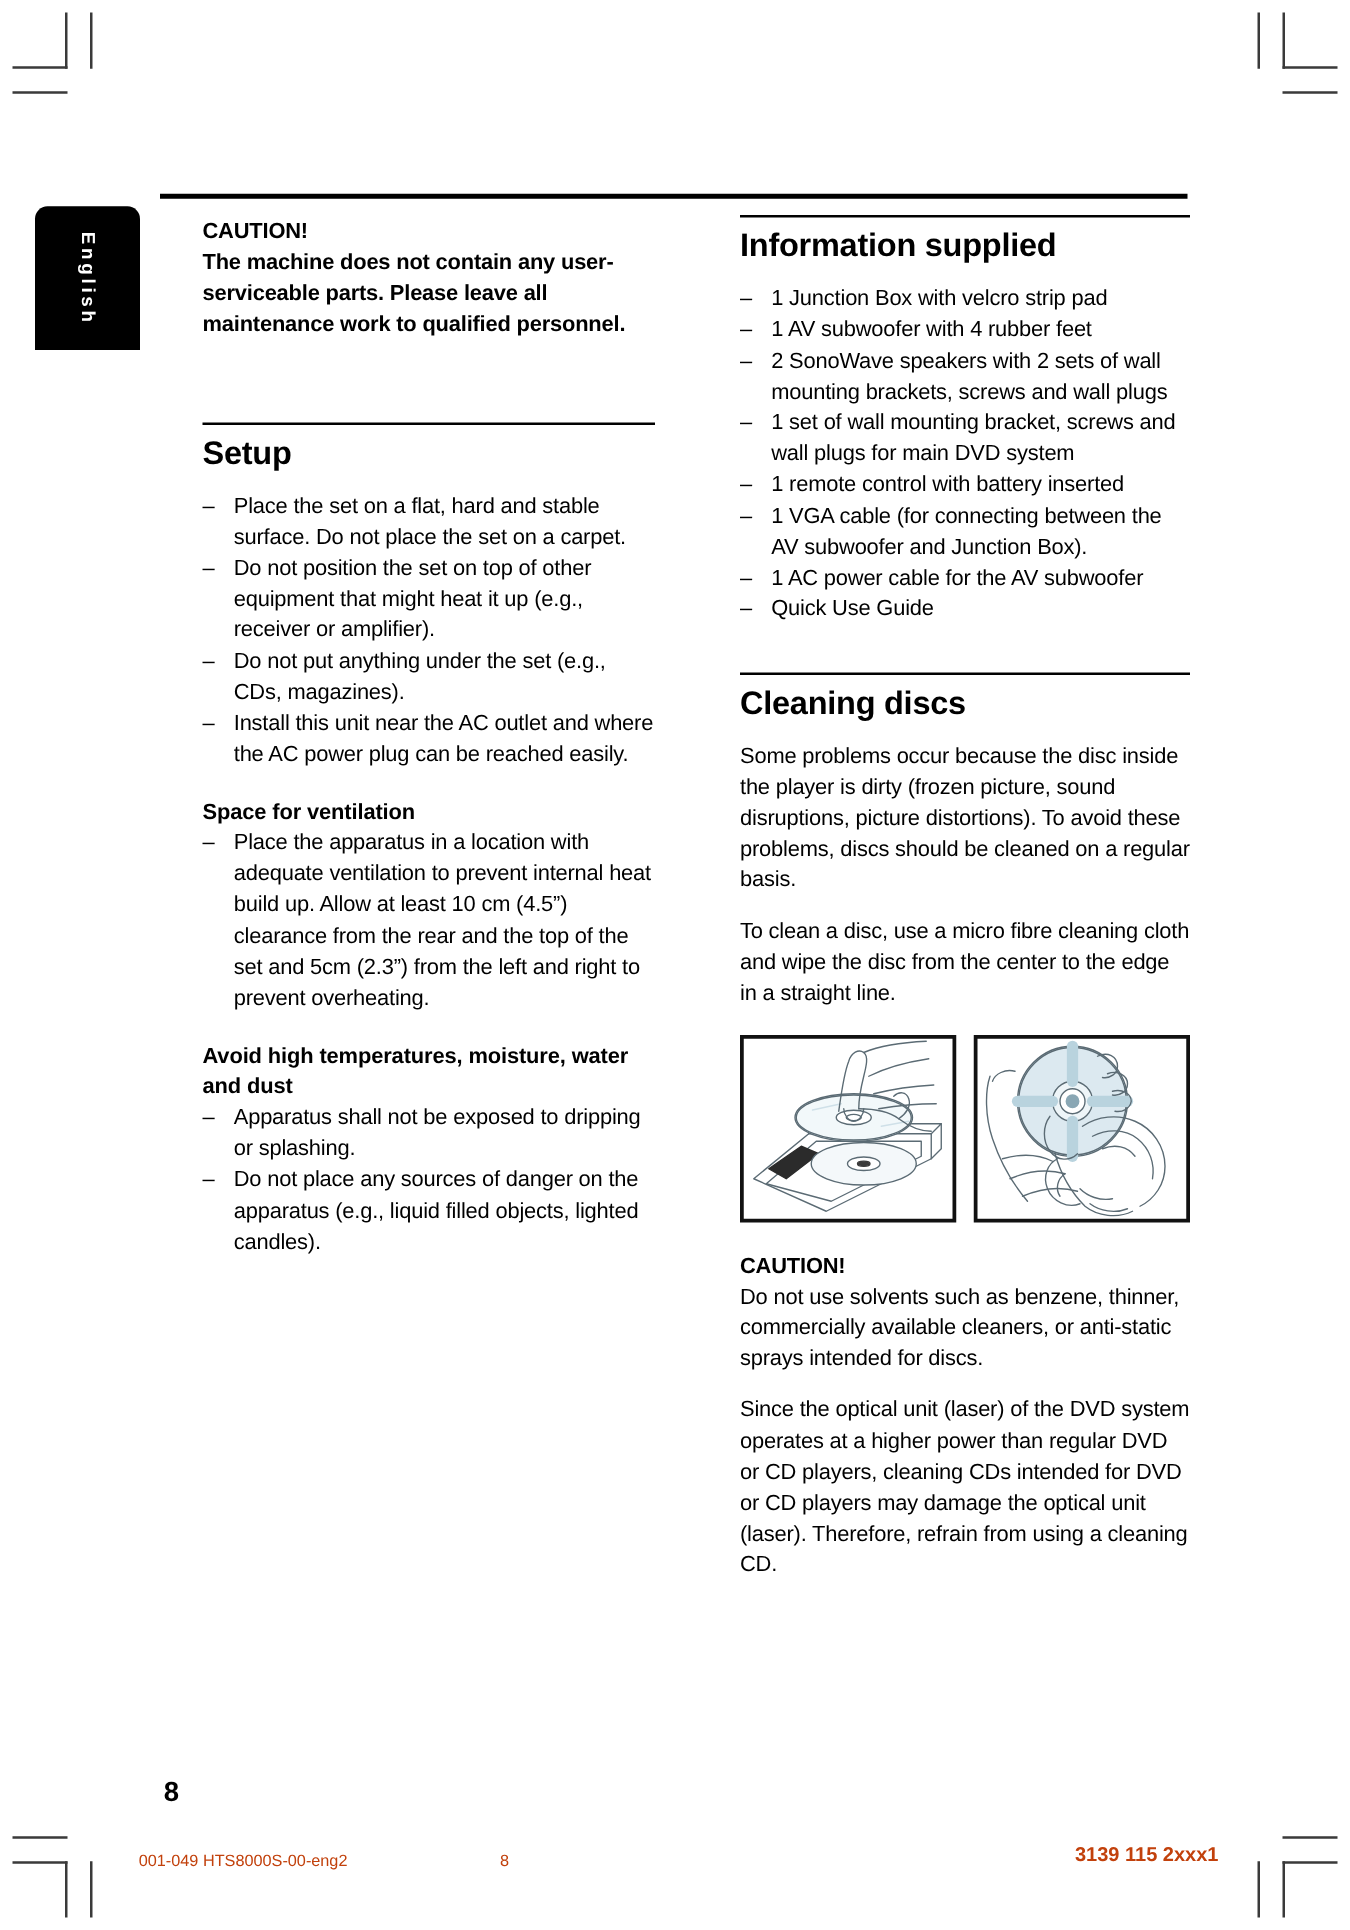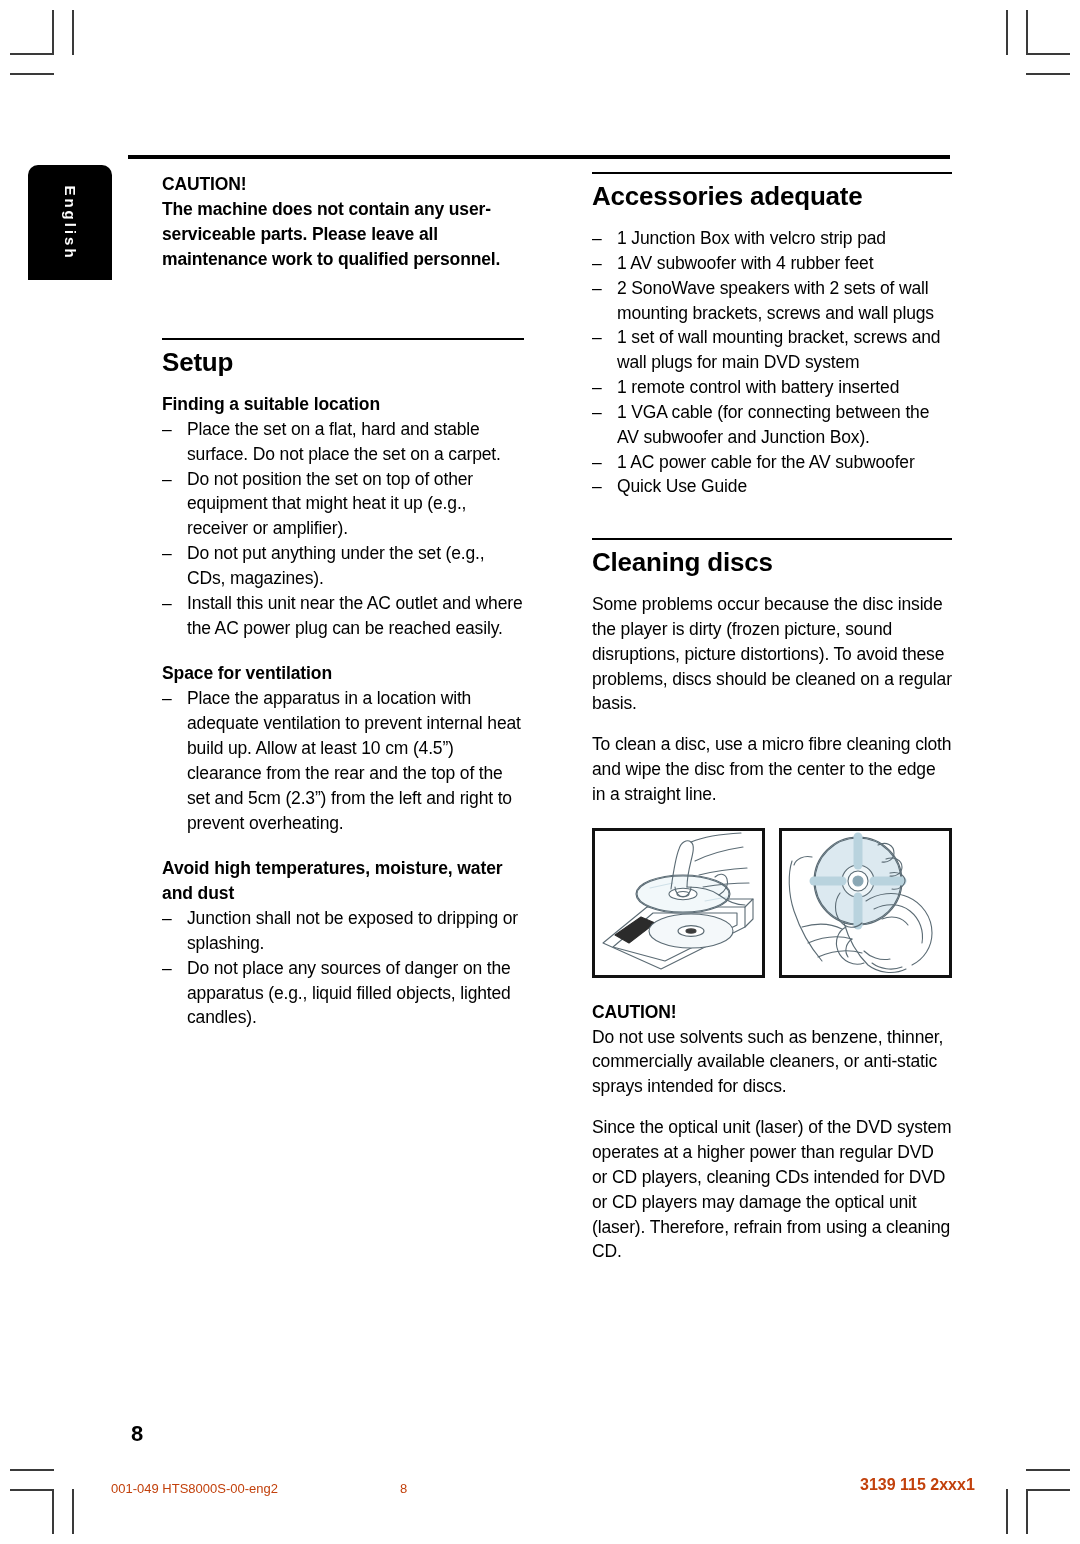--- a/index.html
+++ b/index.html
@@ -183,21 +183,20 @@
 
     <div class="block" style="top:172px;">
       <p class="caution-head">CAUTION!</p>
       <p class="caution-body">The machine does not contain any user-serviceable parts.  Please leave all maintenance work to qualified personnel.</p>
     </div>
 
     <div class="block" style="top:338px;">
       <div class="sec-rule"></div>
       <h2 class="sec-title">Setup</h2>
 
-      <h3 class="sub-title">Finding a suitable location</h3>
       <div>
         <p class="bullet">
             <span class="dash">–</span>
             <span class="btext">Place the set on a flat, hard and stable surface. Do not place the set on a carpet.</span>
           </p>
         <p class="bullet">
             <span class="dash">–</span>
             <span class="btext">Do not position the set on top of other equipment that might heat it up (e.g., receiver or amplifier).</span>
           </p>
         <p class="bullet">
@@ -215,35 +214,35 @@
         <p class="bullet">
             <span class="dash">–</span>
             <span class="btext">Place the apparatus in a location with adequate ventilation to prevent internal heat build up. Allow at least 10 cm (4.5”) clearance from the rear and the top of the set and 5cm (2.3”) from the left and right to prevent overheating.</span>
           </p>
       </div>
 
       <h3 class="sub-title" style="margin-top:21px;">Avoid high temperatures, moisture, water and dust</h3>
       <div>
         <p class="bullet">
             <span class="dash">–</span>
-            <span class="btext">Junction shall not be exposed to dripping or splashing.</span>
+            <span class="btext">Apparatus shall not be exposed to dripping or splashing.</span>
           </p>
         <p class="bullet">
             <span class="dash">–</span>
             <span class="btext">Do not place any sources of danger on the apparatus (e.g., liquid filled objects, lighted candles).</span>
           </p>
       </div>
     </div>
   </div>
 
   <div class="column" id="col-right">
 
     <div class="block" style="top:172px;">
       <div class="sec-rule"></div>
-      <h2 class="sec-title">Accessories adequate</h2>
+      <h2 class="sec-title">Information supplied</h2>
       <div id="accessories-list">
         <p class="bullet">
             <span class="dash">–</span>
             <span class="btext">1 Junction Box with velcro strip pad</span>
           </p>
         <p class="bullet">
             <span class="dash">–</span>
             <span class="btext">1 AV subwoofer with 4 rubber feet</span>
           </p>
         <p class="bullet">

